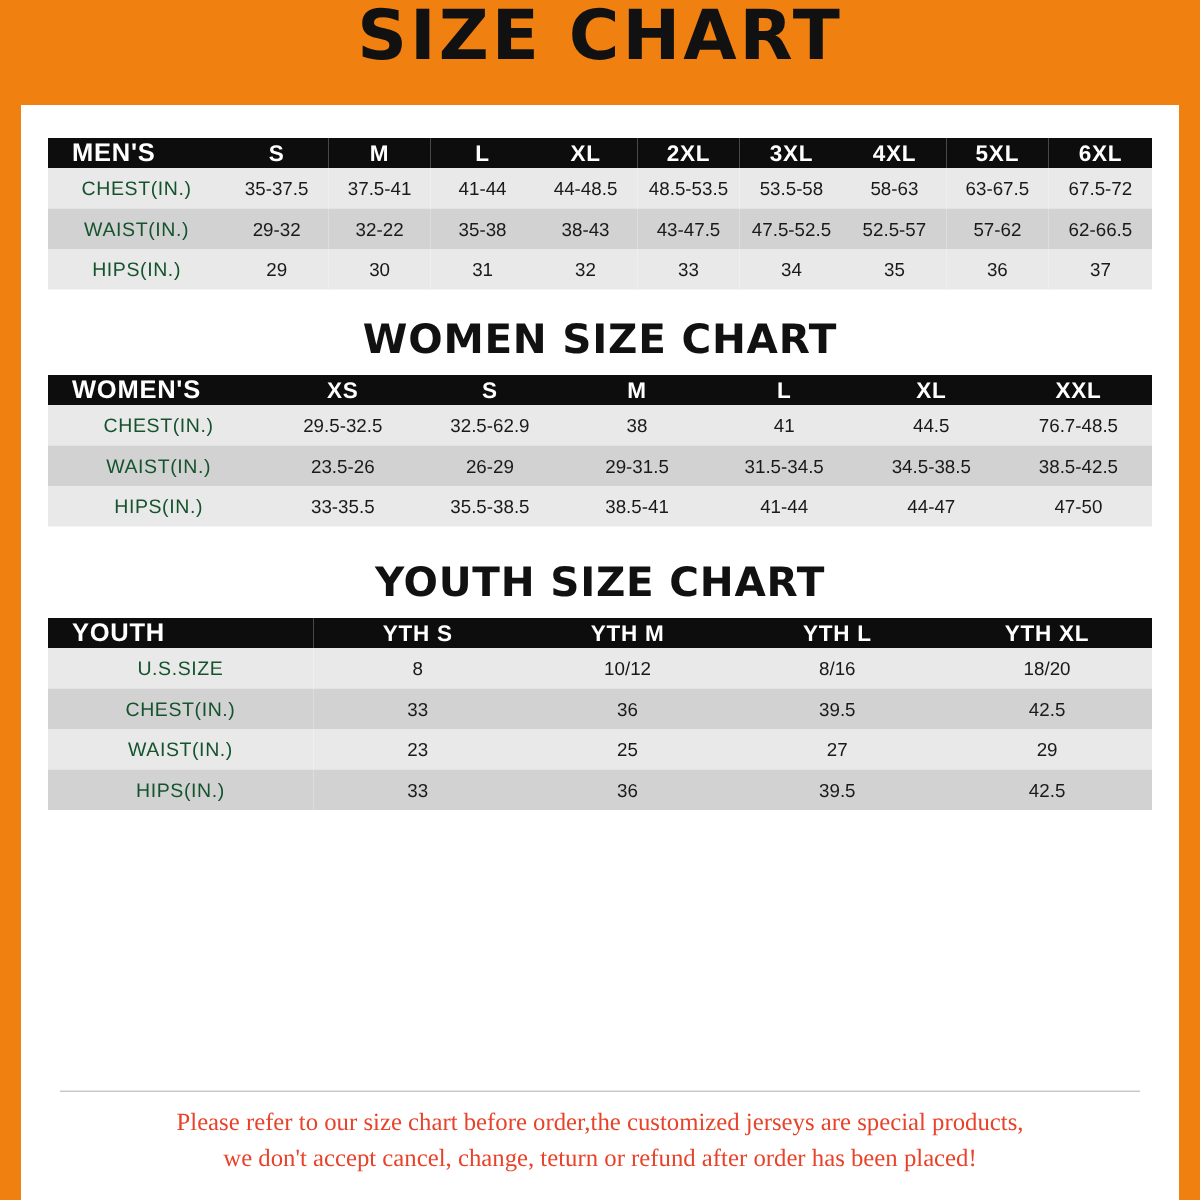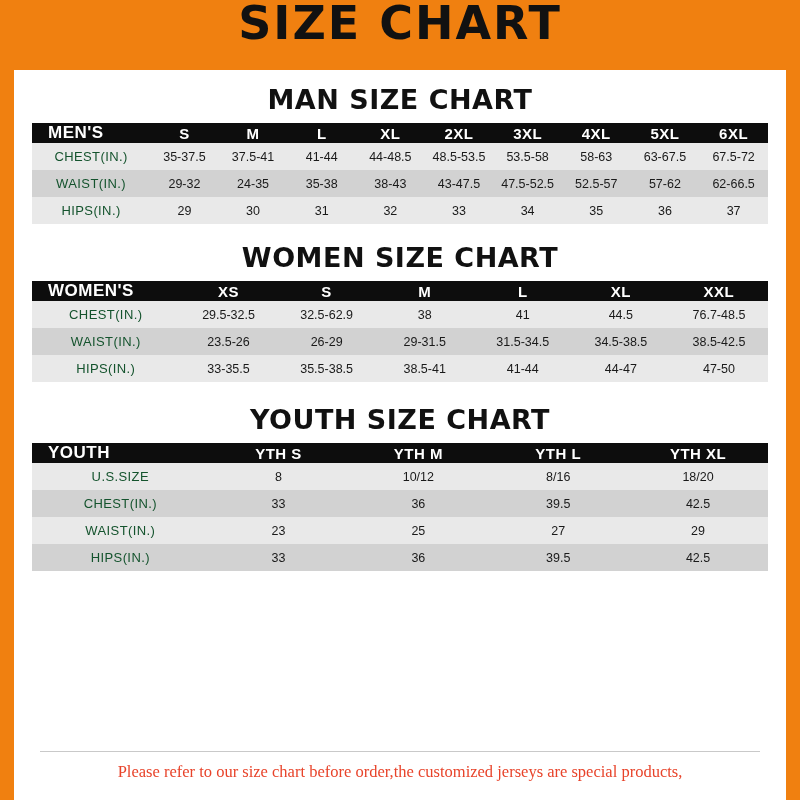--- a/index.html
+++ b/index.html
@@ -110,21 +110,20 @@
 <body>
 
 <div class="page">
 
   <div class="banner">
     <div class="banner-title">SIZE CHART</div>
   </div>
 
   <div class="sp-14"></div>
 
-  <div class="section-title">MAN SIZE CHART</div>
   <div class="sp-8"></div>
   <div class="tbl-wrap">
     <table>
       <colgroup>
         <col style="width:16%">
           <col style="width:9.3%">
           <col style="width:9.3%">
           <col style="width:9.3%">
         <col style="width:9.3%">
           <col style="width:9.3%">
@@ -154,21 +153,21 @@
         <td>44-48.5</td>
         <td>48.5-53.5</td>
         <td>53.5-58</td>
         <td>58-63</td>
         <td>63-67.5</td>
         <td>67.5-72</td>
       </tr>
       <tr class="row-dark">
         <td class="label-col">WAIST(IN.)</td>
         <td>29-32</td>
-        <td>24-35</td>
+        <td>32-22</td>
         <td>35-38</td>
         <td>38-43</td>
         <td>43-47.5</td>
         <td>47.5-52.5</td>
         <td>52.5-57</td>
         <td>57-62</td>
         <td>62-66.5</td>
       </tr>
       <tr class="row-light">
         <td class="label-col">HIPS(IN.)</td>
@@ -291,15 +290,16 @@
         <td>39.5</td>
         <td>42.5</td>
       </tr>
     </tbody>
       </table>
   </div>
 
   <div class="footer">
     <hr class="footer-rule">
     <div class="footer-line">Please refer to our size chart before order,the customized jerseys are special products,</div>
+    <div class="footer-line">we don't accept cancel, change, teturn or refund after order has been placed!</div>
   </div>
 
 </div>
 
 </body></html>

